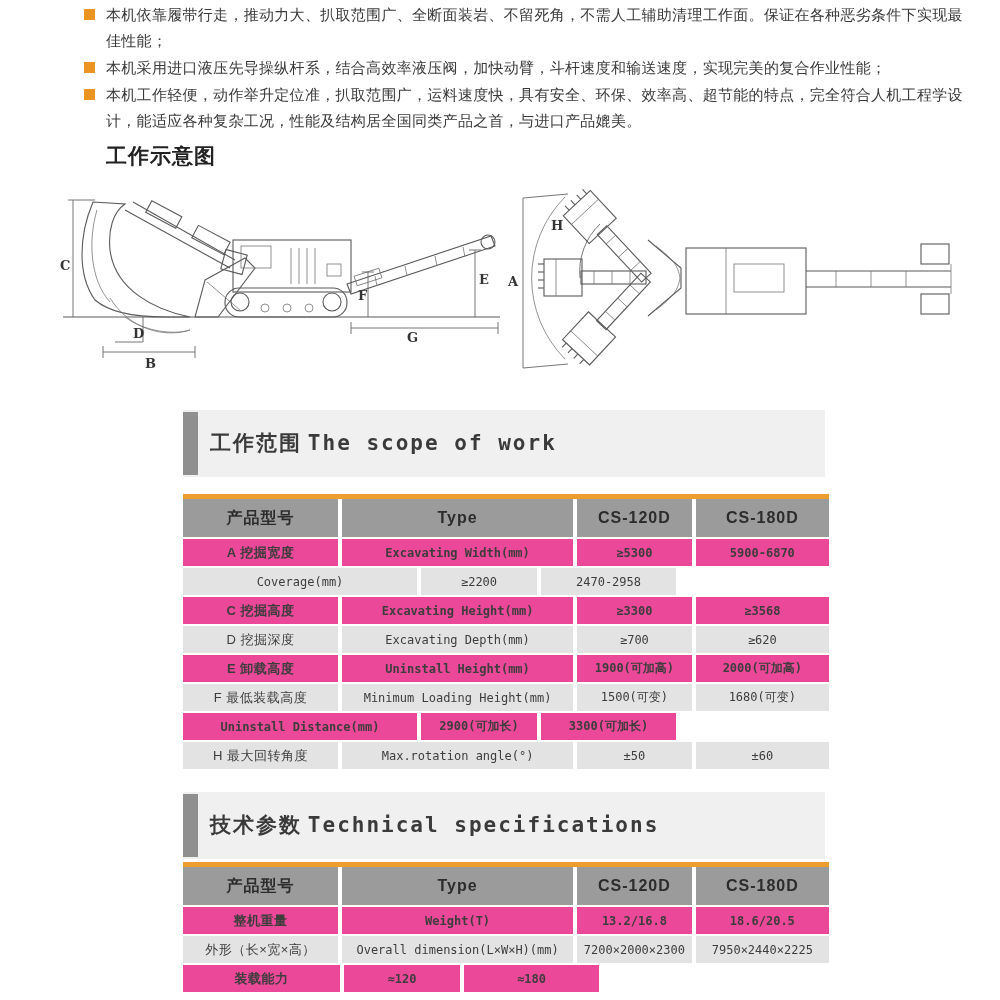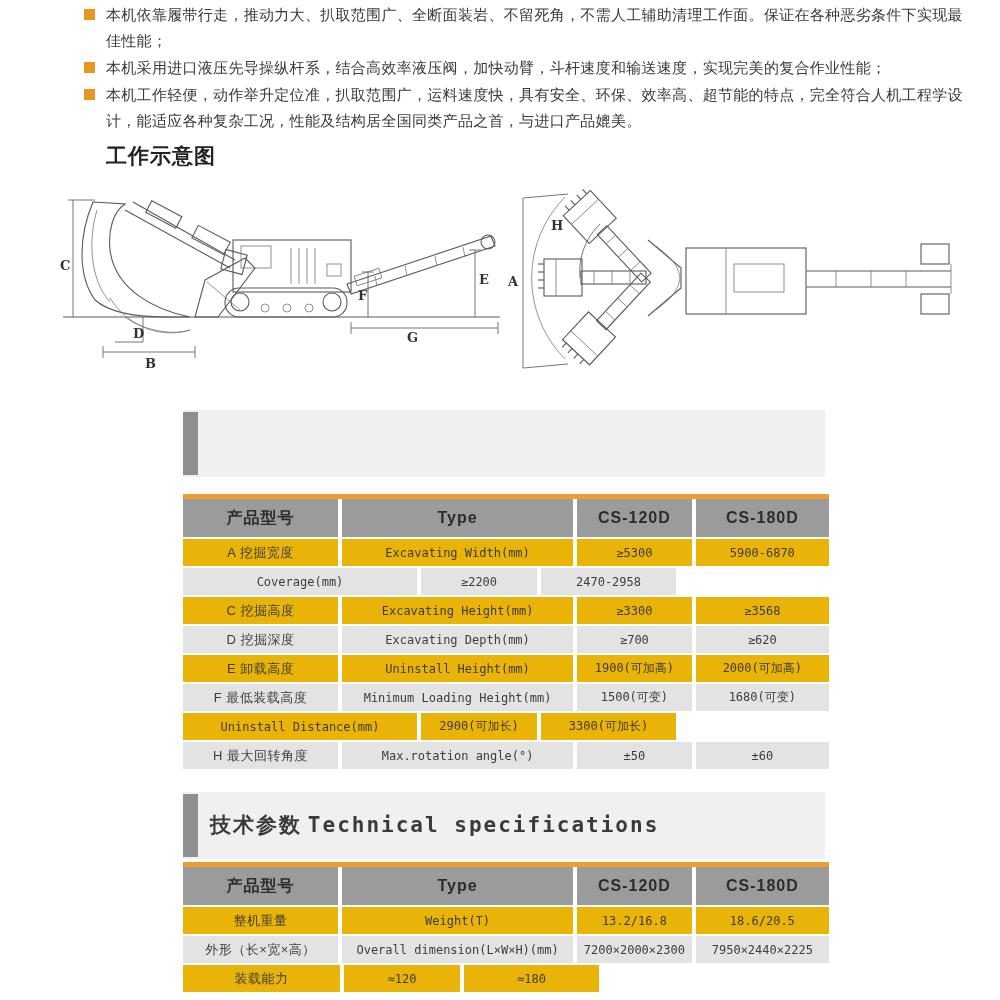--- a/index.html
+++ b/index.html
@@ -31,21 +31,21 @@
   .title-en { font-family:"DejaVu Sans Mono","Liberation Mono",monospace; font-weight:600; letter-spacing:2px; }
 
   
   .spec-table { width:646px; }
   .orange-bar { height:5px; background:#EF9D2F; }
   .thead { display:flex; gap:4px; height:38px; margin-top:0; }
   .thead .cell { background:#9B9B9B; color:#2c2c2c; font-weight:bold; font-size:16px;
                  display:flex; align-items:center; justify-content:center; letter-spacing:1px; }
   .trow { display:flex; gap:4px; height:27px; margin-top:2px; }
   .trow .cell { display:flex; align-items:center; justify-content:center; color:#3d3d3d; }
-  .trow.odd  .cell { background:#eab308; }
+  .trow.odd  .cell { background:#ec4899;font-weight:bold; }
   .trow.even .cell { background:#E3E3E3; }
   .c1 { width:157px; font-size:13px; letter-spacing:0.5px; }
   .c2 { width:234px; }
   .c3 { width:116px; }
   .c4 { width:135px; }
   .trow .c2, .trow .c3, .trow .c4 {
       font-family:"DejaVu Sans Mono","Liberation Mono",monospace; font-size:12px; }
   .thead .c2 { font-family:"Liberation Sans","DejaVu Sans",sans-serif; }
 </style>
 </head>
@@ -183,20 +183,24 @@
     <line class="dim" x1="27" y1="30" x2="72" y2="26"></line>
     <line class="dim" x1="27" y1="200" x2="72" y2="196"></line>
     <text class="dim-label" x="12" y="118">A</text>
 
     <text class="dim-label" x="55" y="62">H</text>
   </svg>
 </div>
 
 <div class="abs section" style="left:183px; top:410px;">
   <div class="section-bar"></div>
+  <div class="section-title">
+    <span class="title-cn">工作范围</span>
+    <span class="title-en">The scope of work</span>
+  </div>
 </div>
 
 <div class="abs spec-table" style="left:183px; top:494px;">
   <div class="orange-bar"></div>
   <div class="thead">
     <div class="cell c1">产品型号</div>
     <div class="cell c2">Type</div>
     <div class="cell c3">CS-120D</div>
     <div class="cell c4">CS-180D</div>
   </div>

